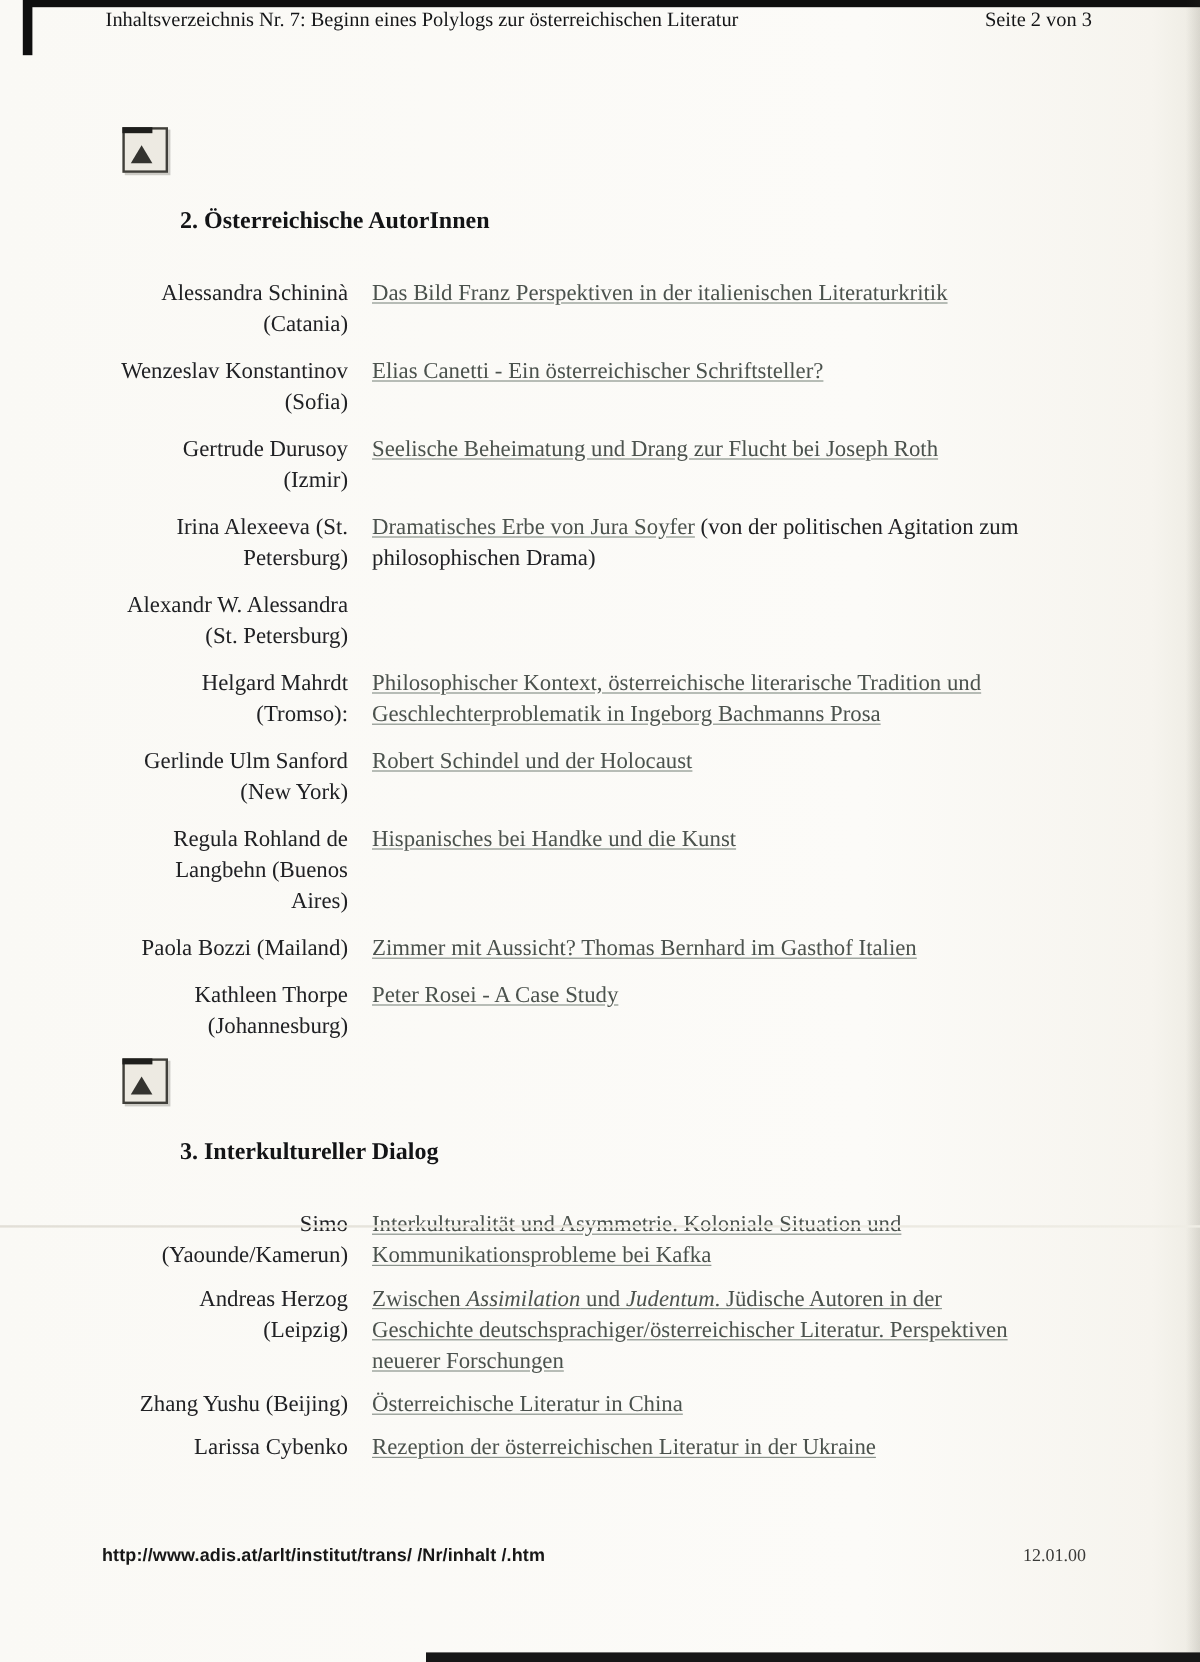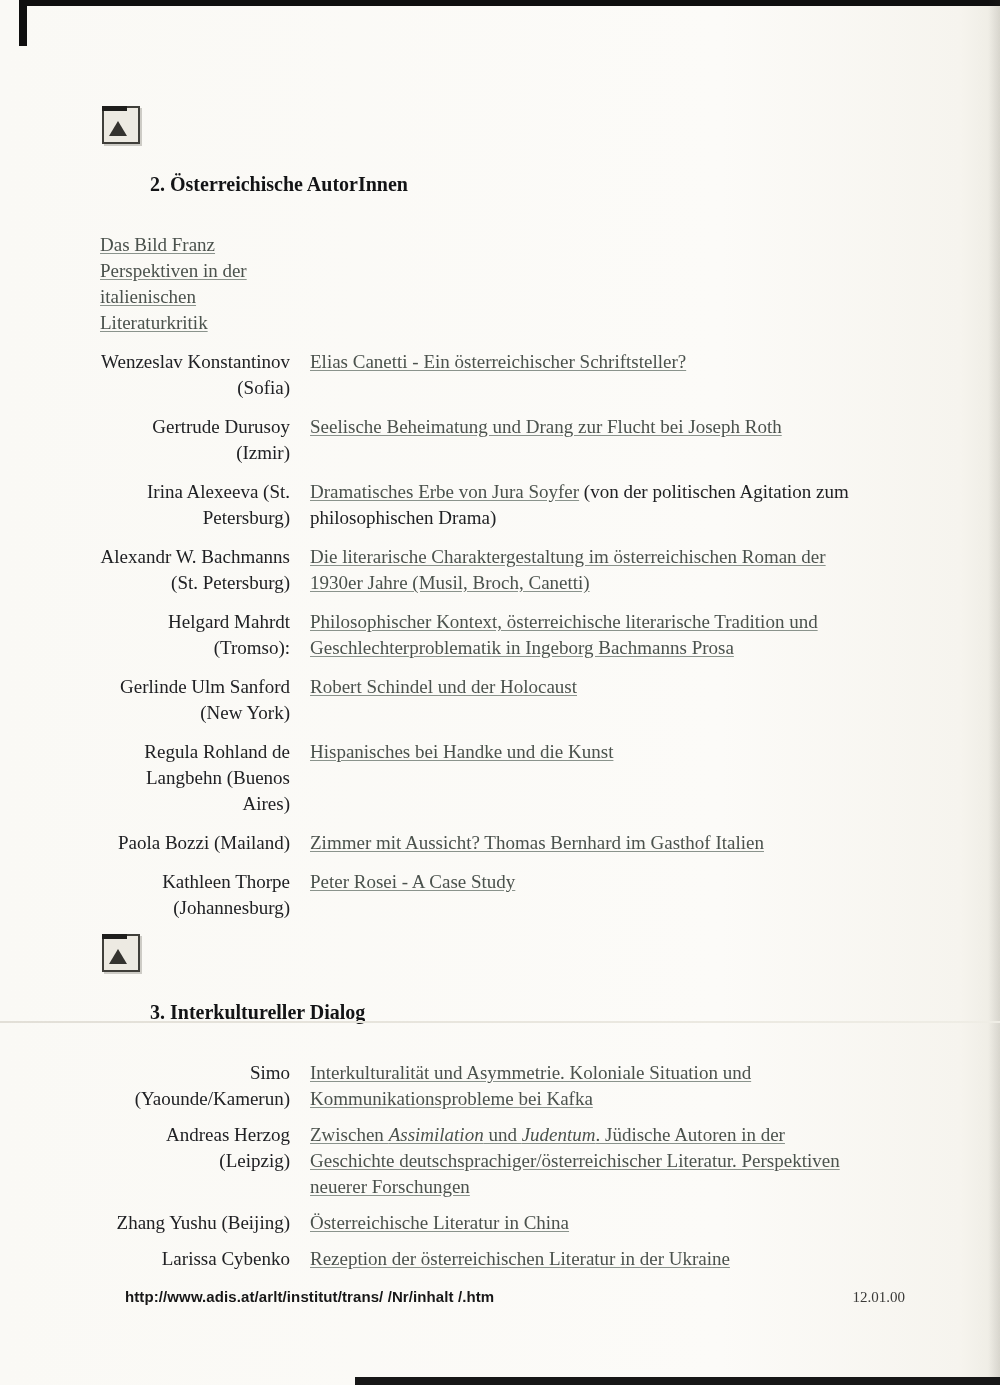--- a/index.html
+++ b/index.html
@@ -31,40 +31,45 @@
   .title-cell { color:#202124; }
   .title-link { color:#4b524d; text-decoration:underline; text-decoration-color:#8a938c;
                 text-underline-offset:2px; cursor:pointer; }
   .title-link em { font-style:italic;margin-top:21px; }
   .title-plain { color:#202124; text-decoration:none; }
   .seam { position:absolute; left:0; top:1021px; width:100%; height:2px;
           background:linear-gradient(90deg,#e2dfd7,#efede5); }
   .print-footer { position:absolute; top:1288px; left:85px; right:95px;
                   display:flex; justify-content:space-between; align-items:baseline; }
   .footer-url  { font-family:"Liberation Sans","DejaVu Sans",sans-serif; font-weight:bold;
-                 font-size:15px; color:#171717; letter-spacing:.1px;margin-left:40px; }
+                 font-size:15px; color:#171717; letter-spacing:.1px; }
   .footer-date { font-size:15px; color:#3a3a38; }
   .bottom-bar  { position:absolute; bottom:0; left:355px; right:0; height:8px; background:#171717; }
 </style>
 </head>
 <body>
 
 <div class="paper">
   <div class="top-edge"></div>
   <div class="top-edge-left"></div>
   <div class="right-shade"></div>
 
+  <header class="print-header">
+    <span>Inhaltsverzeichnis Nr. 7: Beginn eines Polylogs zur österreichischen Literatur</span>
+    <span>Seite 2 von 3</span>
+  </header>
 
   <main class="content">
     <div id="sections">
         <section class="section">
     <span class="img-icon"></span>
     <h2 class="section-heading">2. Österreichische AutorInnen</h2>
     <div class="entries">
             <div class="entry">
+    <div class="author">Alessandra Schininà (Catania)</div>
     <div class="title-cell">
       <a class="title-link"><span>Das Bild Franz Perspektiven in der italienischen Literaturkritik</span></a>
     </div>
   </div>
             <div class="entry">
     <div class="author">Wenzeslav Konstantinov (Sofia)</div>
     <div class="title-cell">
       <a class="title-link"><span>Elias Canetti - Ein österreichischer Schriftsteller?</span></a>
     </div>
   </div>
@@ -74,24 +79,21 @@
       <a class="title-link"><span>Seelische Beheimatung und Drang zur Flucht bei Joseph Roth</span></a>
     </div>
   </div>
             <div class="entry">
     <div class="author">Irina Alexeeva (St. Petersburg)</div>
     <div class="title-cell">
       <a class="title-link"><span>Dramatisches Erbe von Jura Soyfer</span></a><span class="title-plain"> (von der politischen Agitation zum philosophischen Drama)</span>
     </div>
   </div>
             <div class="entry">
-    <div class="author">Alexandr W. Bachmanns (St. Petersburg)</div>
-    <div class="title-cell">
-      <a class="title-link"><span>Die literarische Charaktergestaltung im österreichischen Roman der 1930er Jahre (Musil, Broch, Canetti)</span></a>
-    </div>
+    <div class="author">Alexandr W. Alessandra (St. Petersburg)</div>
   </div>
             <div class="entry">
     <div class="author">Helgard Mahrdt (Tromso):</div>
     <div class="title-cell">
       <a class="title-link"><span>Philosophischer Kontext, österreichische literarische Tradition und Geschlechterproblematik in Ingeborg Bachmanns Prosa</span></a>
     </div>
   </div>
             <div class="entry">
     <div class="author">Gerlinde Ulm Sanford (New York)</div>
     <div class="title-cell">

